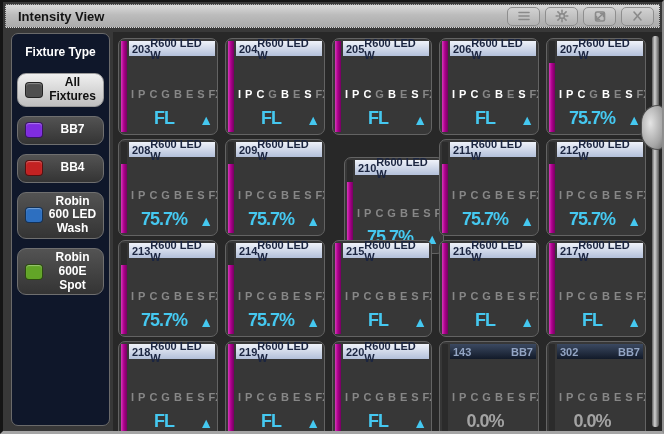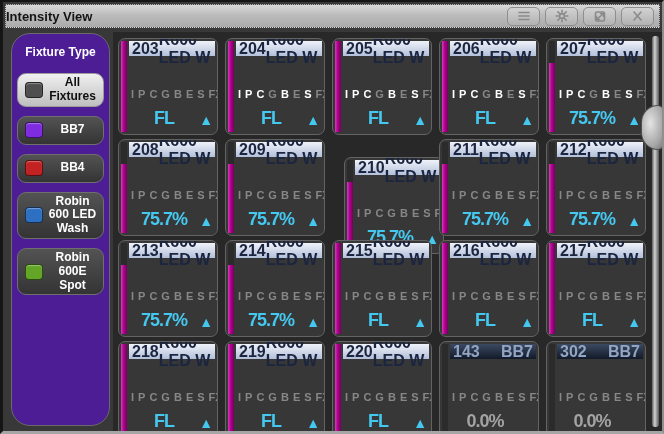--- a/index.html
+++ b/index.html
@@ -5,49 +5,49 @@
   html,body{margin:0;padding:0;}
   body{width:664px;height:434px;position:relative;background:#1c1c1c;
        font-family:"Liberation Sans",sans-serif;overflow:hidden;}
   .window{position:absolute;inset:0;background:#383838;box-sizing:border-box;
        border-left:3px solid #151515;border-top:2px solid #151515;
        border-right:2px solid #8f8f8f;border-bottom:3px solid #a5a5a5;overflow:hidden;}
   
   .titlebar{position:absolute;left:2px;top:2px;right:2px;height:24px;
        background:linear-gradient(#dadada,#bcbcbc 45%,#aaaaaa);
        border:1px dotted #4a4a4a;display:flex;align-items:center;box-sizing:border-box;}
-  .title{font-weight:bold;font-size:13px;color:#141414;}
+  .title{font-weight:bold;font-size:13px;color:#141414;padding-left:12px;}
   .tb-buttons{margin-left:auto;display:flex;gap:5px;padding-right:5px;}
   .tb-btn{width:31px;height:17px;border:1px solid #8e8e8e;border-radius:5px;
        background:linear-gradient(#d2d2d2,#b2b2b2);display:flex;align-items:center;
        justify-content:center;}
   .tb-btn svg{stroke:#8a8a8a;fill:none;stroke-width:1.6;stroke-linecap:round;}
   
   .sidebar{position:absolute;left:8px;top:31px;width:99px;height:393px;
-       background:#4c1d95;border:1px solid #6a6a6a;border-radius:19px;box-sizing:border-box;}
+       background:#0f172a;border:1px solid #6a6a6a;border-radius:7px;box-sizing:border-box;}
   .sidebar-title{text-align:center;color:#ffffff;font-weight:bold;font-size:12px;
        margin-top:11px;}
   .side-list{display:flex;flex-direction:column;gap:9px;padding:14px 5px 0 5px;}
   .side-btn{min-height:29px;border-radius:9px;border:1px solid #6f6f6f;
        background:linear-gradient(#535353,#343434);display:flex;align-items:center;
        color:#ffffff;font-weight:bold;font-size:12px;padding:2px 3px;box-sizing:border-box;}
   .side-btn.selected{background:linear-gradient(#f0f0f0,#bfbfbf);color:#101010;
        border-color:#9d9d9d;}
   .swatch{width:16px;height:14px;border-radius:4px;margin:0 2px 0 4px;
        border:1px solid rgba(0,0,0,.55);flex:none;box-shadow:inset 0 1px 1px rgba(255,255,255,.35);}
   .side-label{flex:1;text-align:center;line-height:1.15;}
   
   .grid-area{position:absolute;left:110px;top:30px;right:0;bottom:0;background:#282828;}
   .cell{position:absolute;width:100px;height:97px;background:#373737;
        border:1px solid #636363;border-radius:7px;box-sizing:border-box;overflow:hidden;}
   .bar-track{position:absolute;left:2px;top:2px;bottom:2px;width:6px;background:#2b2b2b;
        border-radius:1px;}
   .bar-fill{position:absolute;bottom:0;left:0;width:100%;
        background:linear-gradient(90deg,#d63cba,#b0008e 45%,#740061);}
-  .cell-header{position:absolute;left:10px;right:2px;top:2px;height:15px;font-size:16px;
+  .cell-header{position:absolute;left:10px;right:2px;top:2px;height:15px;font-size:11px;
        font-weight:bold;display:flex;align-items:center;justify-content:space-between;
        padding:0 3px;box-sizing:border-box;}
   .cell-header.light{background:linear-gradient(#eff2f9,#b3c0da);color:#1b2540;}
   .cell-header.dark{background:linear-gradient(#3b4961,#121a29);color:#93a5c4;}
   .attrs{position:absolute;left:10px;right:2px;top:49px;text-align:center;
        font-size:11px;font-weight:bold;color:#878787;white-space:nowrap;}
   .attrs span{margin:0 2px;}
   .attrs span.on{color:#ffffff;}
   .value-row{position:absolute;left:10px;right:4px;bottom:2px;height:30px;}
   .value{position:absolute;left:0;right:14px;bottom:0;text-align:center;font-size:18px;

